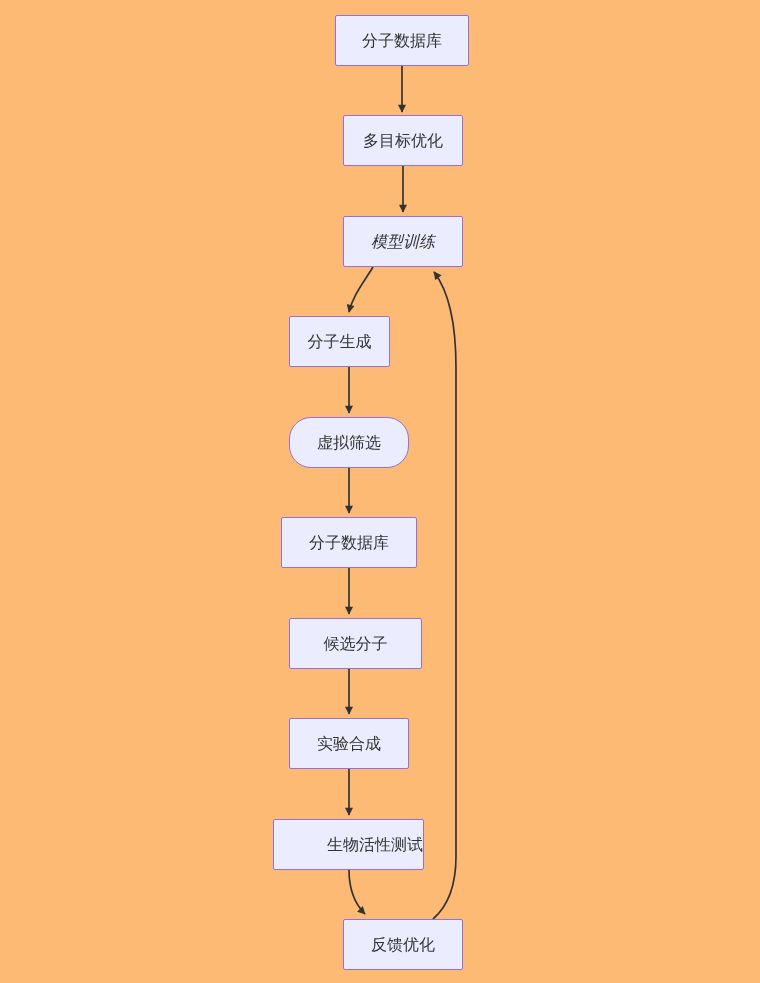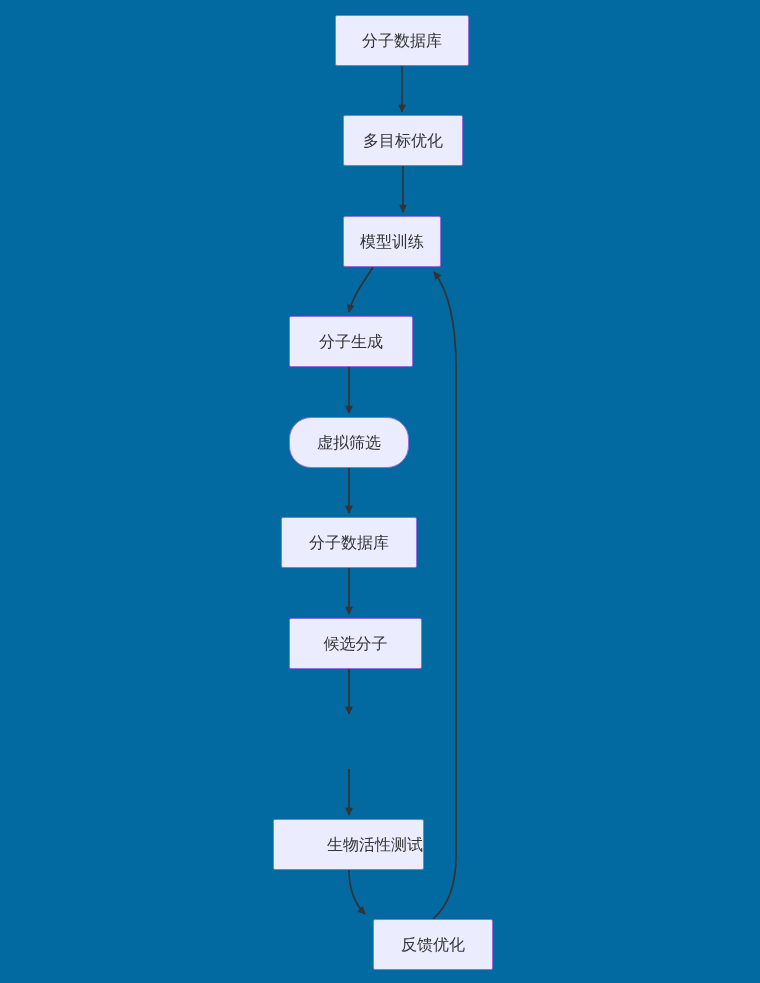--- a/index.html
+++ b/index.html
@@ -5,21 +5,21 @@
   html, body {
     margin: 0;
     padding: 0;
     background: #ffffff;
     font-family: "DejaVu Sans", "Liberation Sans", sans-serif;
   }
   .canvas {
     position: relative;
     width: 760px;
     height: 983px;
-    background: #0369a1;
+    background: #fdba74;
     overflow: hidden;
   }
   .edges {
     position: absolute;
     left: 0;
     top: 0;
     width: 760px;
     height: 983px;
   }
   .edge {
@@ -67,35 +67,38 @@
     <path class="edge" marker-end="url(#arrowhead)" d="M349 870 C349 891 355 904 365 914"></path>
     <path class="edge" marker-end="url(#arrowhead)" d="M433 919 C447 907 456 886 456 856 L456 368 C456 320 448 290 434 272"></path>
   </svg>
 
   <div class="node" style="left:335px; top:15px;  width:134px;">
     <span class="node-label">分子数据库</span>
   </div>
   <div class="node" style="left:343px; top:115px; width:120px;">
     <span class="node-label">多目标优化</span>
   </div>
-  <div class="node" style="left:343px; top:216px; width:98px;">
+  <div class="node" style="left:343px; top:216px; width:120px;font-style:italic;">
     <span class="node-label">模型训练</span>
   </div>
-  <div class="node" style="left:289px; top:316px; width:124px;">
+  <div class="node" style="left:289px; top:316px; width:101px;">
     <span class="node-label">分子生成</span>
   </div>
   <div class="node" style="left:289px; top:417px; width:120px;border-radius:22px;">
     <span class="node-label">虚拟筛选</span>
   </div>
   <div class="node" style="left:281px; top:517px; width:136px;">
     <span class="node-label">分子数据库</span>
   </div>
   <div class="node" style="left:289px; top:618px; width:133px;">
     <span class="node-label">候选分子</span>
   </div>
+  <div class="node" style="left:289px; top:718px; width:120px;">
+    <span class="node-label">实验合成</span>
+  </div>
   <div class="node" style="left:273px; top:819px; width:151px;justify-content:flex-end;">
     <span class="node-label">生物活性测试</span>
   </div>
-  <div class="node" style="left:343px; top:919px; width:120px;margin-left:30px;">
+  <div class="node" style="left:343px; top:919px; width:120px;">
     <span class="node-label">反馈优化</span>
   </div>
 
 </div>
 
 </body></html>

